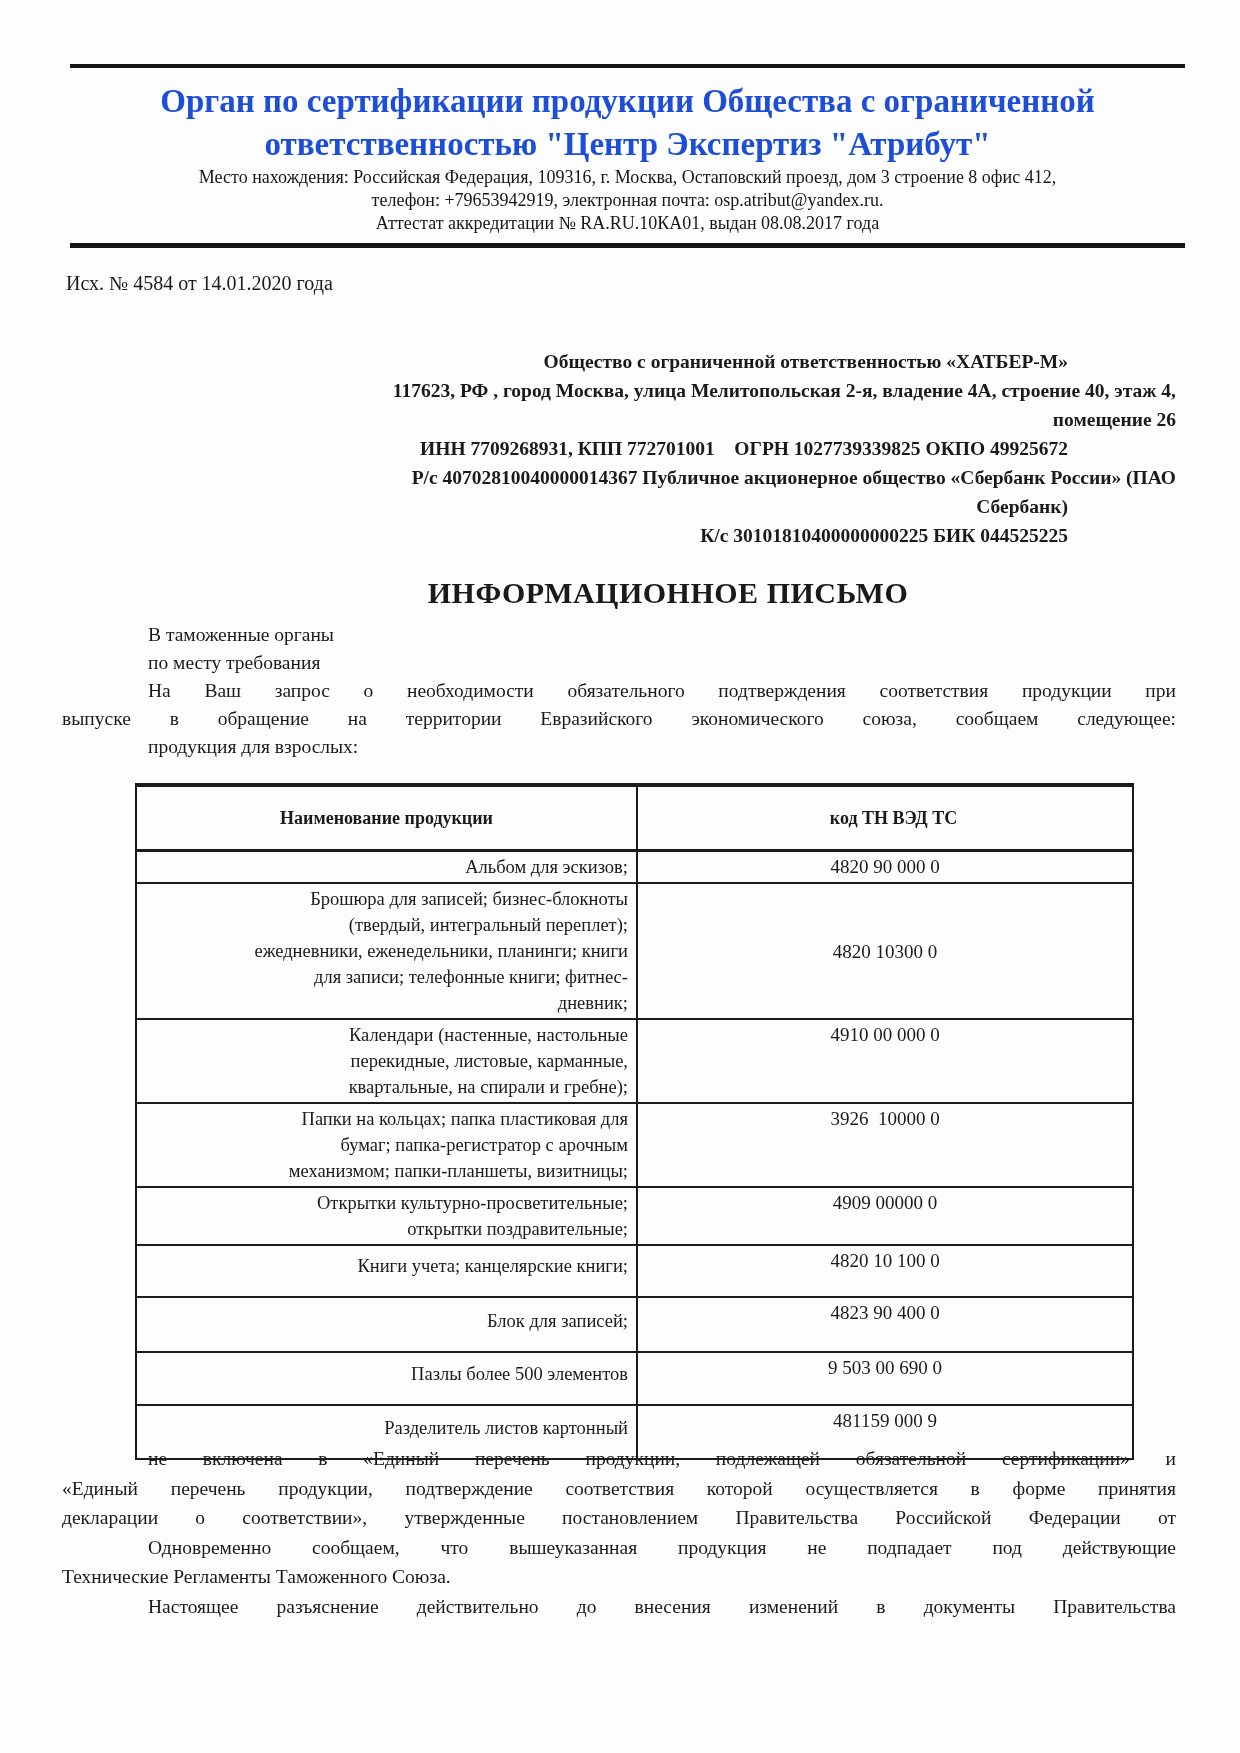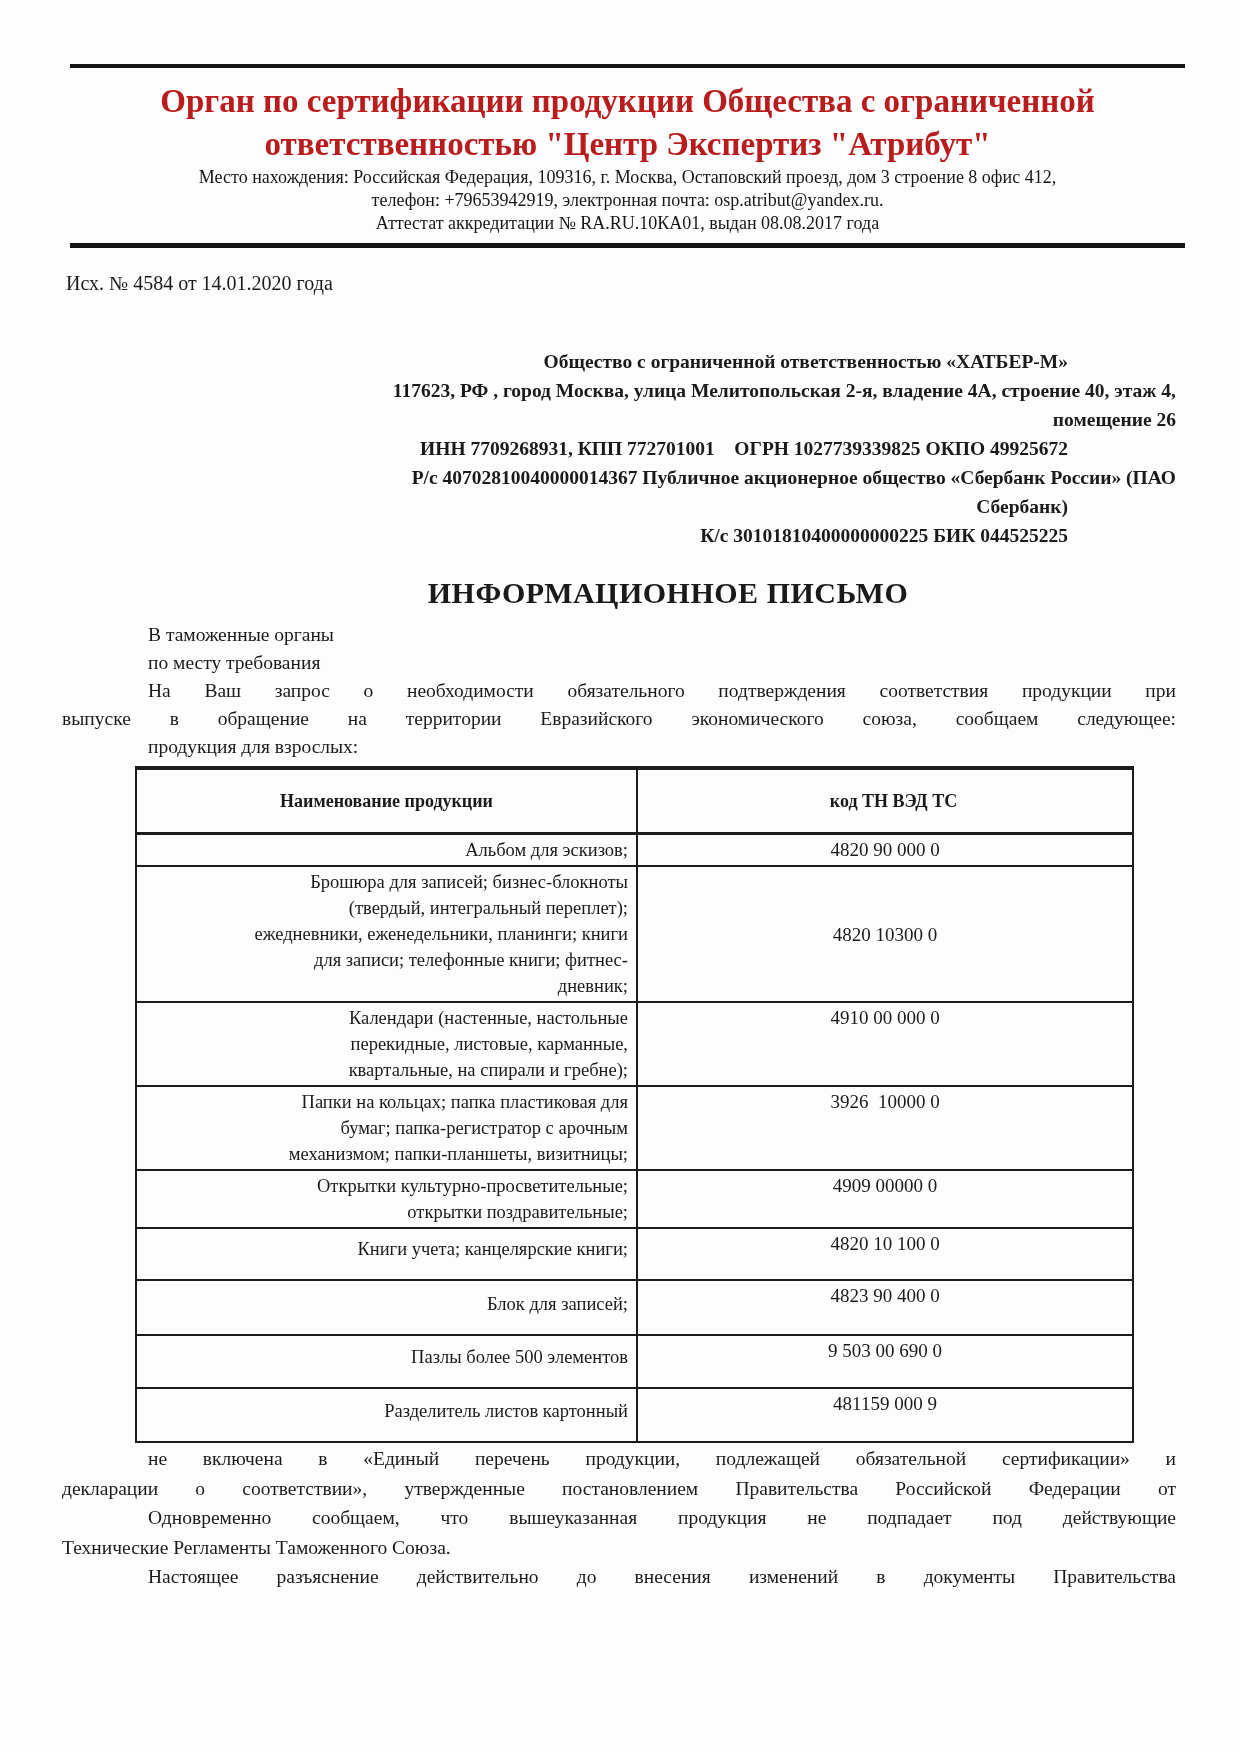--- a/index.html
+++ b/index.html
@@ -15,21 +15,21 @@
 
   
   .letterhead {
     position: absolute;
     left: 70px; right: 55px; top: 64px;
     border-top: 4px solid #151515;
     border-bottom: 5px solid #151515;
     text-align: center;
     padding: 12px 0 8px 0;
   }
-  .lh-title { font-weight: bold; font-size: 33px; line-height: 43px; color: #b91c1c; }
+  .lh-title { font-weight: bold; font-size: 33px; line-height: 43px; color: #1d4ed8; }
   .lh-sub { font-size: 18px; line-height: 23px; color: #161616; }
   .lh-sub:first-of-type { margin-top: 4px; }
 
   
   .outgoing { position: absolute; left: 66px; top: 272px; font-size: 20px; }
 
   
   .recipient {
     position: absolute; left: 62px; right: 64px; top: 347px;
     text-align: right; font-size: 19.5px; line-height: 29px; font-weight: bold;
@@ -47,21 +47,21 @@
   
   .body-block { position: absolute; left: 62px; right: 64px; top: 621px; font-size: 19.5px; line-height: 28px; }
   .addr-line { padding-left: 86px; }
   .line-stretch { text-align: justify; text-align-last: justify; }
   .first-indent { text-indent: 86px; }
 
   
   table.tnved {
     border-collapse: collapse;
     margin-left: 73px;
-    margin-top: 5px;
+    margin-top: 22px;
     width: 997px;
     table-layout: fixed;
     border: 2px solid #1c1c1c;
     border-top-width: 4px;
   }
   table.tnved col.c1 { width: 501px; }
   table.tnved col.c2 { width: 496px; }
   table.tnved th, table.tnved td { border: 2px solid #1c1c1c; }
   table.tnved thead th { border-bottom-width: 3px; height: 60px; font-size: 18px; vertical-align: middle; }
   th.h-name { text-align: center; font-weight: bold; }
@@ -184,19 +184,20 @@
         <tr class="r8 code-top-text-bottom">
           <td class="name-cell">Разделитель листов картонный</td>
           <td class="code-cell">481159 000 9</td>
         </tr>
       </tbody>
     </table>
   </div>
 
   <div class="closing">
     <div class="line-stretch first-indent">не включена в «Единый перечень продукции, подлежащей обязательной сертификации» и</div>
+    <div class="line-stretch">«Единый перечень продукции, подтверждение соответствия которой осуществляется в форме принятия</div>
     <div class="line-stretch">декларации о соответствии», утвержденные постановлением Правительства Российской Федерации от</div>
     <div class="line-stretch first-indent gap">Одновременно сообщаем, что вышеуказанная продукция не подпадает под действующие</div>
     <div>Технические Регламенты Таможенного Союза.</div>
     <div class="line-stretch first-indent gap">Настоящее разъяснение действительно до внесения изменений в документы Правительства</div>
   </div>
 
 </div>
 
 </body></html>

